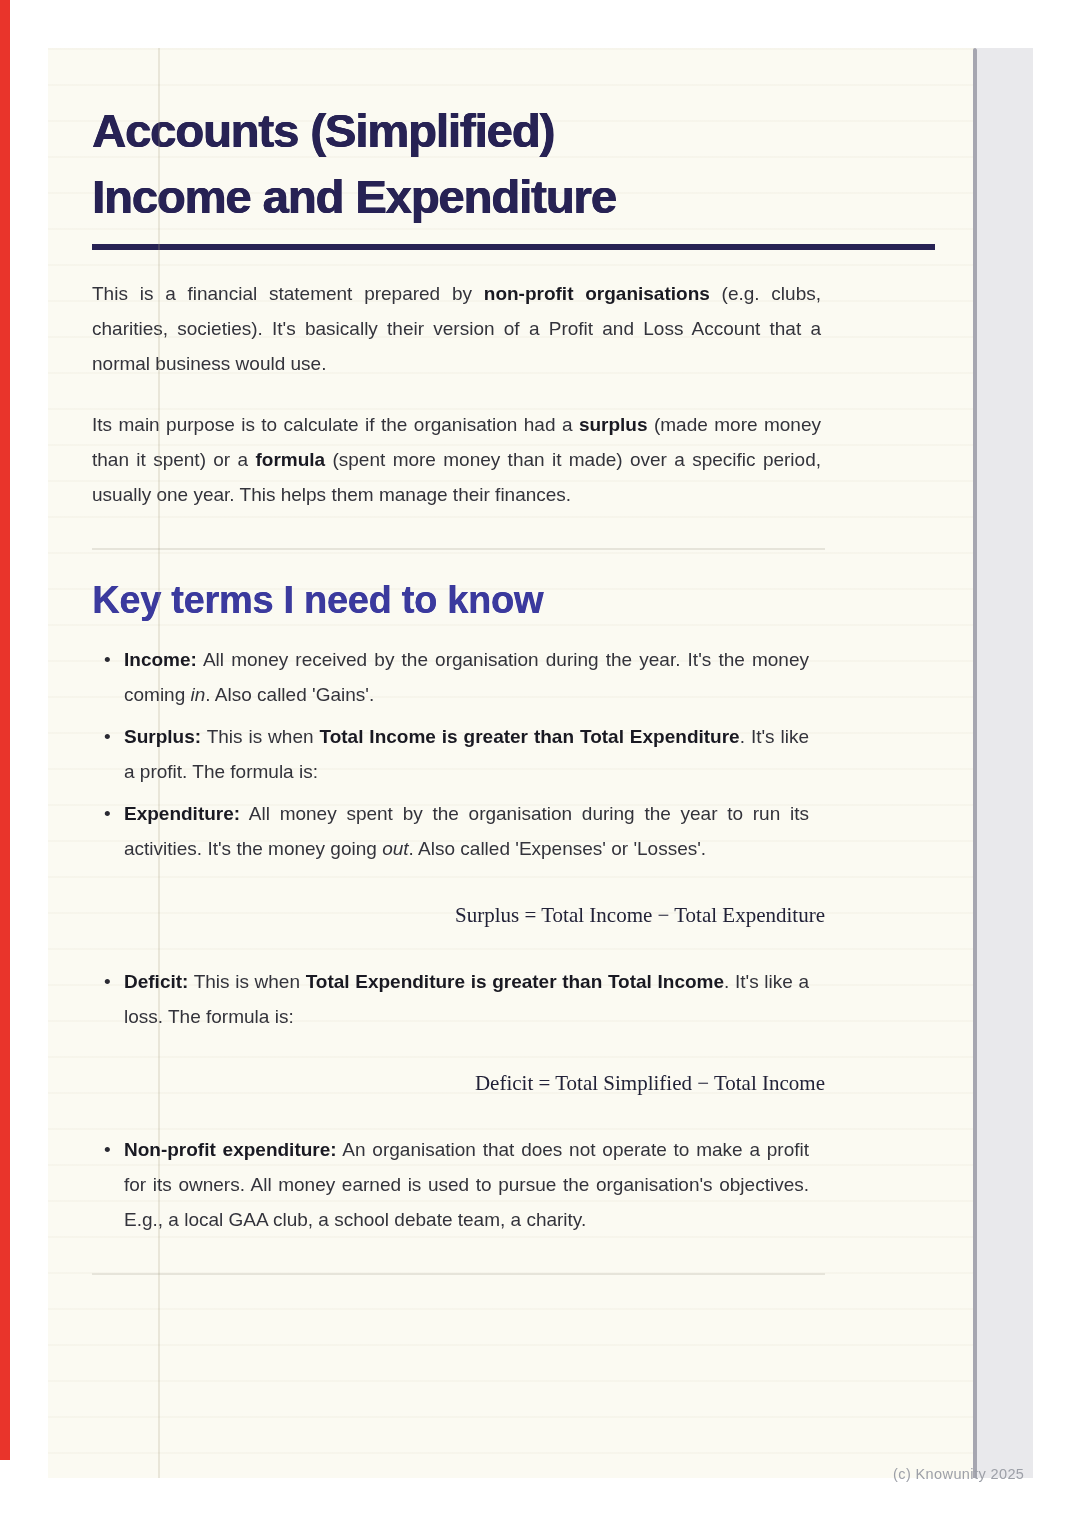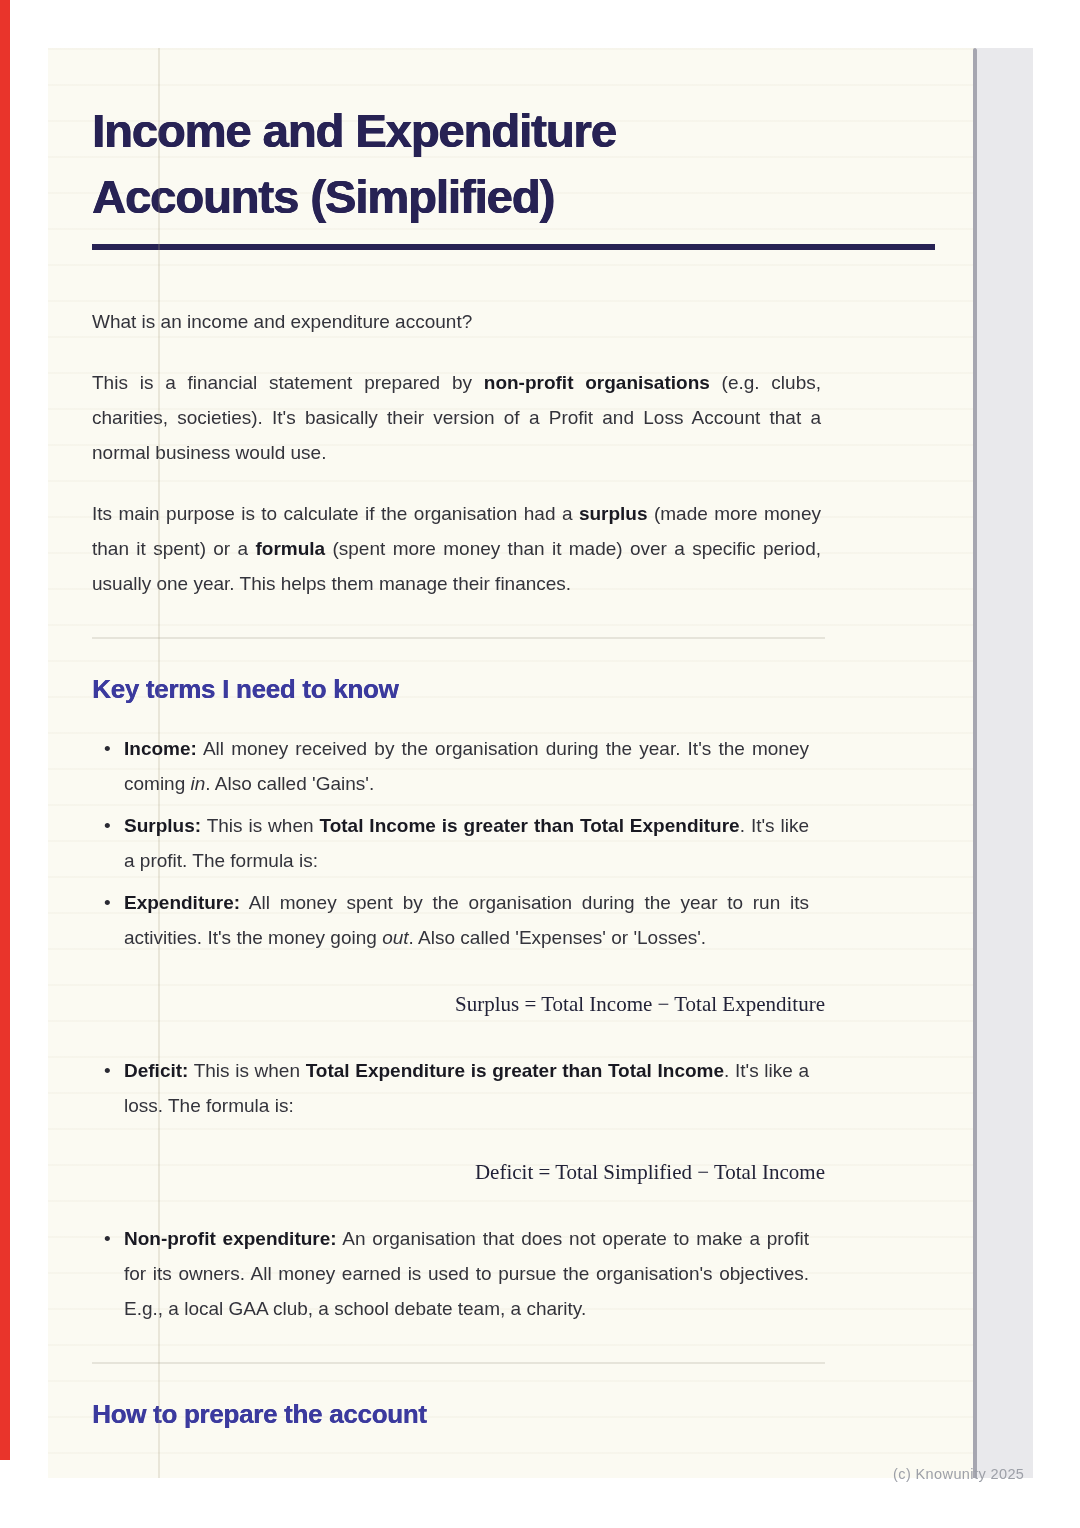--- a/index.html
+++ b/index.html
@@ -81,21 +81,21 @@
   }
   p.para b, .terms b { color: #191922; }
   hr.divider {
     border: none;
     border-top: 2px solid #e6e4da;
     margin: 36px 0 0 0;
     width: 733px;
   }
   h2.section {
     margin: 30px 0 0 0;
-    font-size: 26px;
+    font-size: 38px;
     line-height: 40px;
     font-weight: 700;
     letter-spacing: -0.3px;
     color: #3b3a9e;
     text-shadow: 0.4px 0 0 #3b3a9e;
   }
   ul.terms {
     margin: 22px 0 0 0;
     padding: 0 0 0 32px;
     list-style: none;
@@ -155,47 +155,45 @@
 <body>
 
 <div class="canvas">
 
   <div class="red-strip"></div>
 
   <div class="page">
     <div class="fold-line"></div>
 
     <h1 class="title">
+      <span>Accounts (Simplified)</span>
       <span>Income and Expenditure</span>
-      <span>Accounts (Simplified)</span>
     </h1>
     <div class="title-rule"></div>
 
     <div class="text-col">
-      <p class="question">What is an income and expenditure account?</p>
       <p class="para"><span>This is a financial statement prepared by </span><b>non-profit organisations</b><span> (e.g. clubs, charities, societies). It's basically their version of a Profit and Loss Account that a normal business would use.</span></p>
       <p class="para"><span>Its main purpose is to calculate if the organisation had a </span><b>surplus</b><span> (made more money than it spent) or a </span><b>formula</b><span> (spent more money than it made) over a specific period, usually one year. This helps them manage their finances.</span></p>
 
       <hr class="divider">
 
       <h2 class="section">Key terms I need to know</h2>
 
       <ul class="terms">
           <li class="term-item"><b>Income:</b><span> All money received by the organisation during the year. It's the money coming </span><i>in</i><span>. Also called 'Gains'.</span></li>
           <li class="term-item"><b>Surplus:</b><span> This is when </span><b>Total Income is greater than Total Expenditure</b><span>. It's like a profit. The formula is:</span></li>
           <li class="term-item"><b>Expenditure:</b><span> All money spent by the organisation during the year to run its activities. It's the money going </span><i>out</i><span>. Also called 'Expenses' or 'Losses'.</span></li>
           <li class="formula-item">Surplus = Total Income − Total Expenditure</li>
           <li class="term-item"><b>Deficit:</b><span> This is when </span><b>Total Expenditure is greater than Total Income</b><span>. It's like a loss. The formula is:</span></li>
           <li class="formula-item">Deficit = Total Simplified − Total Income</li>
           <li class="term-item"><b>Non-profit expenditure:</b><span> An organisation that does not operate to make a profit for its owners. All money earned is used to pursue the organisation's objectives. E.g., a local GAA club, a school debate team, a charity.</span></li>
         </ul>
 
       <hr class="divider">
 
-      <h2 class="section">How to prepare the account</h2>
     </div>
   </div>
 
   <div class="scroll-gutter"></div>
   <div class="scroll-line"></div>
 
   <div class="copyright">(c) Knowunity 2025</div>
 
 </div>
 

